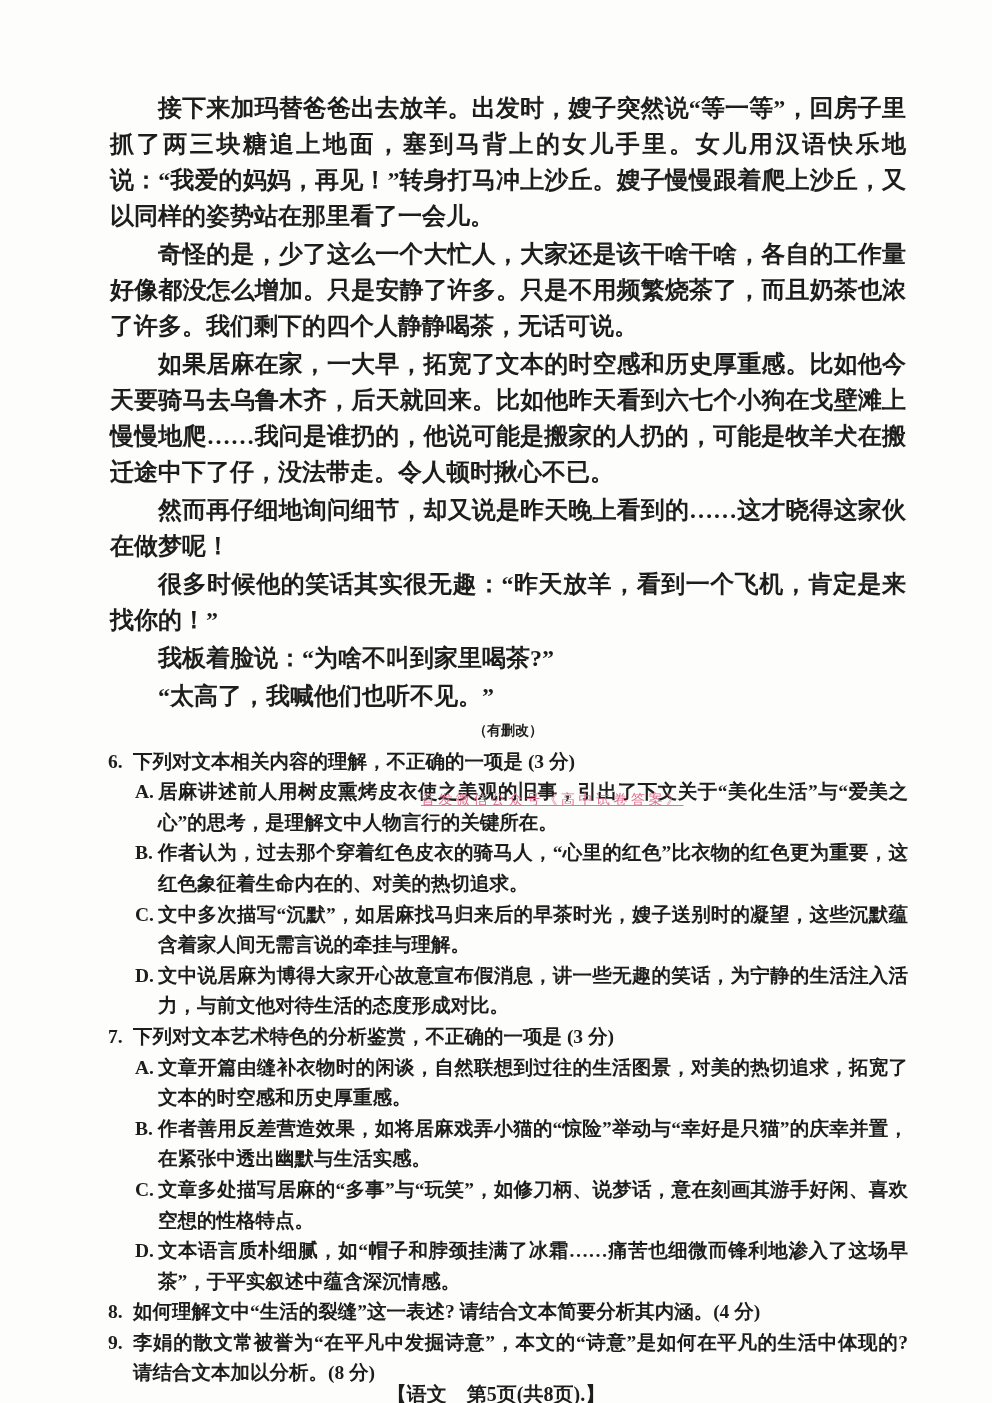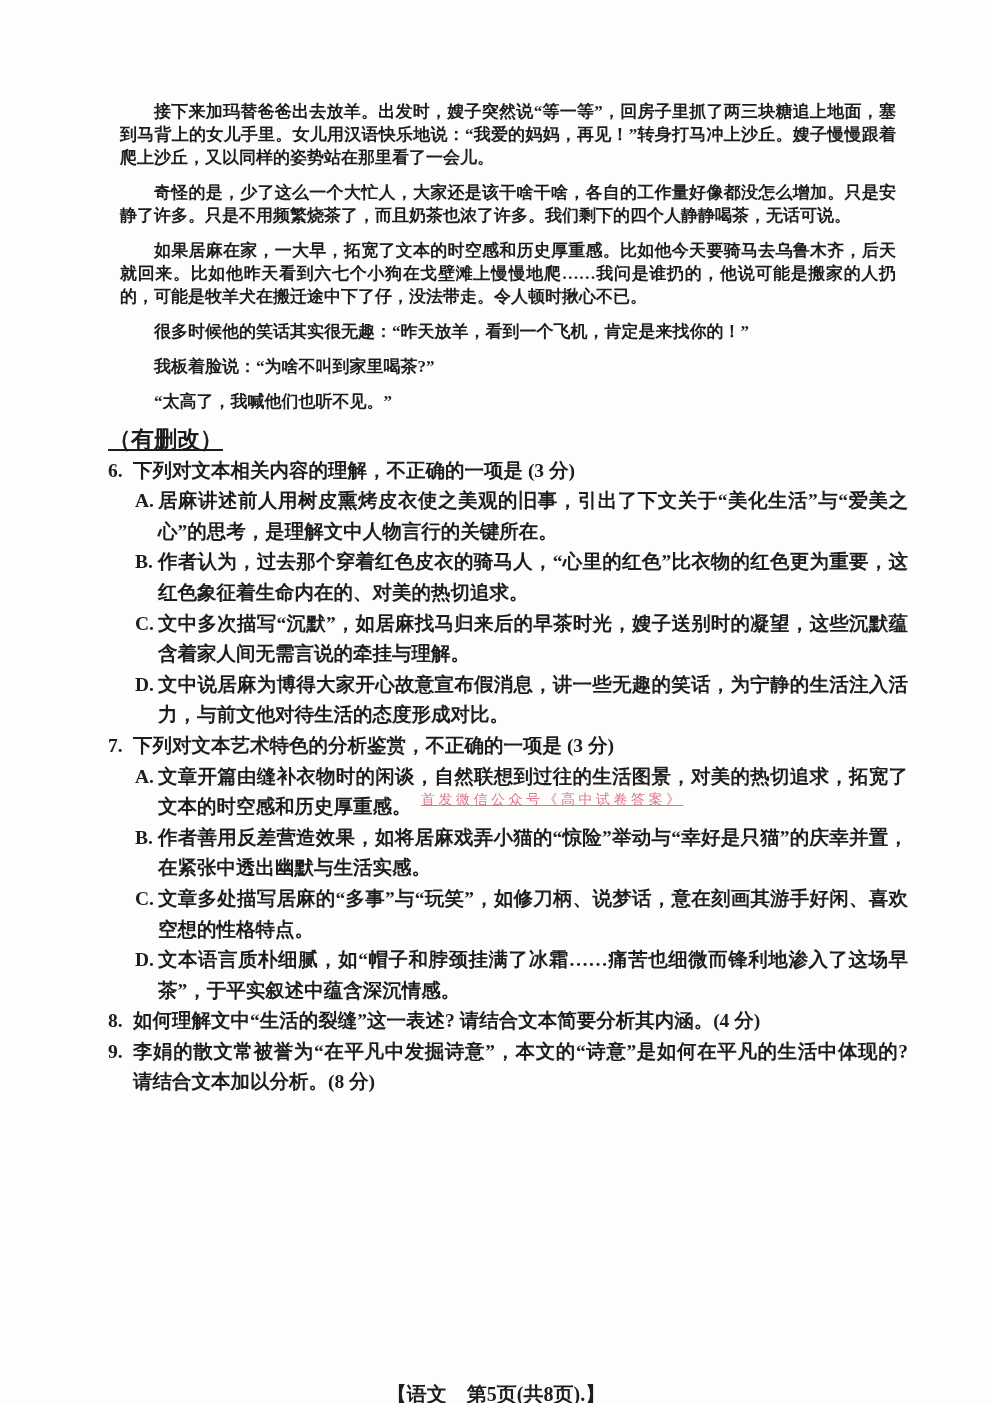--- a/index.html
+++ b/index.html
@@ -17,34 +17,33 @@
   }
 
   .content {
     position: absolute;
     left: 108px;
     top: 88px;
     width: 800px;
   }
 
   .para {
-    margin: 12px;
-    font-size: 17px;
-    line-height: 23px;
+    margin: 2px;
+    font-size: 24px;
+    line-height: 36px;
     text-align: justify;
     text-indent: 2em;
   }
 
   .attribution {
     margin: 0;
-    font-size: 23px;
+    font-size: 14px;
     line-height: 30.6px;
-    text-align: left;
+    text-align: center;
     text-indent: 0;
-    text-decoration: underline;
   }
 
   .question { margin: 0; }
 
   .q-head {
     display: flex;
     font-size: 19.5px;
     line-height: 30.6px;
   }
   .q-num { flex: 0 0 25px; }
@@ -84,20 +83,21 @@
 <body>
 
 <div class="sheet">
 
   <main class="content">
 
     <section class="passage">
       <p class="para">接下来加玛替爸爸出去放羊。出发时，嫂子突然说“等一等”，回房子里抓了两三块糖追上地面，塞到马背上的女儿手里。女儿用汉语快乐地说：“我爱的妈妈，再见！”转身打马冲上沙丘。嫂子慢慢跟着爬上沙丘，又以同样的姿势站在那里看了一会儿。</p>
       <p class="para">奇怪的是，少了这么一个大忙人，大家还是该干啥干啥，各自的工作量好像都没怎么增加。只是安静了许多。只是不用频繁烧茶了，而且奶茶也浓了许多。我们剩下的四个人静静喝茶，无话可说。</p>
       <p class="para">如果居麻在家，一大早，拓宽了文本的时空感和历史厚重感。比如他今天要骑马去乌鲁木齐，后天就回来。比如他昨天看到六七个小狗在戈壁滩上慢慢地爬……我问是谁扔的，他说可能是搬家的人扔的，可能是牧羊犬在搬迁途中下了仔，没法带走。令人顿时揪心不已。</p>
+      <p class="para">然而再仔细地询问细节，却又说是昨天晚上看到的……这才晓得这家伙在做梦呢！</p>
       <p class="para">很多时候他的笑话其实很无趣：“昨天放羊，看到一个飞机，肯定是来找你的！”</p>
       <p class="para">我板着脸说：“为啥不叫到家里喝茶?”</p>
       <p class="para">“太高了，我喊他们也听不见。”</p>
       <p class="attribution">（有删改）</p>
     </section>
 
     <section class="questions">
 
       <div class="question">
         <div class="q-head">

